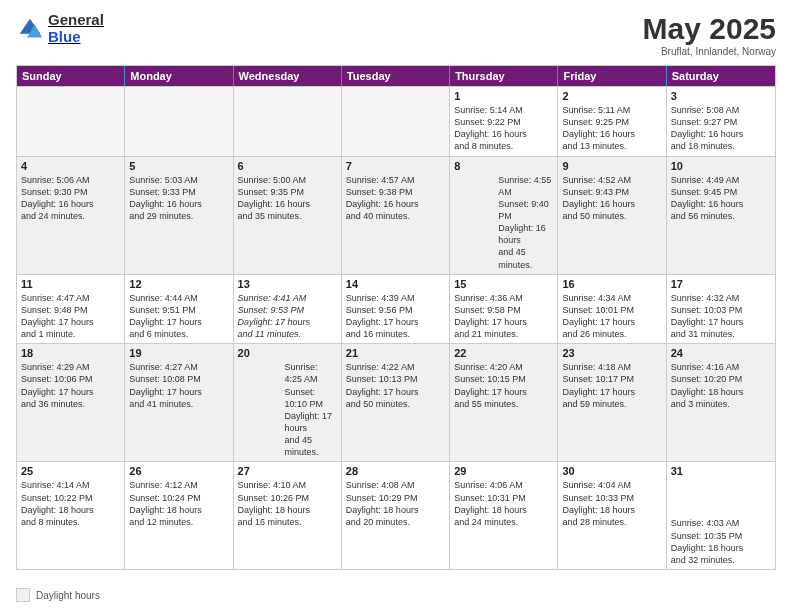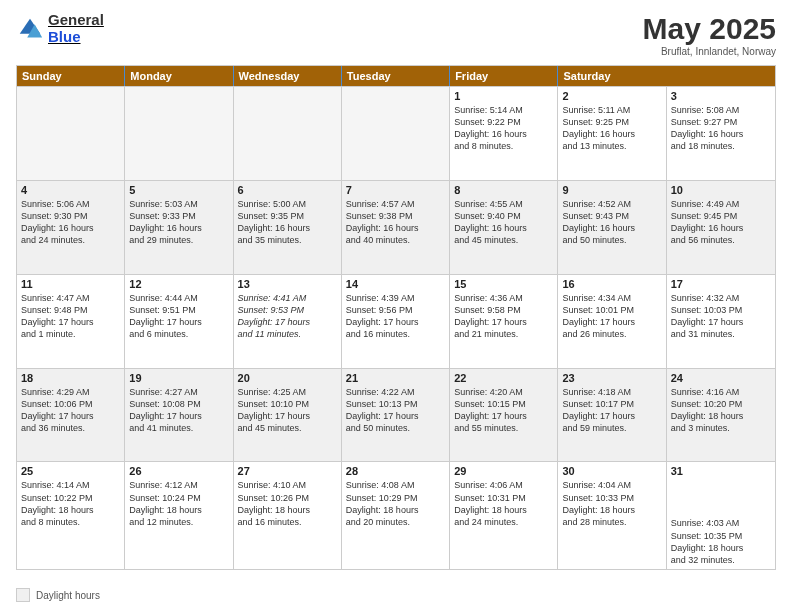--- a/index.html
+++ b/index.html
@@ -62,21 +62,21 @@
     }
     .calendar {
       flex: 1;
       display: flex;
       flex-direction: column;
       border: 1px solid #ccc;
     }
     .cal-header {
       display: grid;
       grid-template-columns: repeat(7, 1fr);
-      background: #a16207;
+      background: #701a75;
     }
     .cal-header-cell {
       color: #fff;
       font-size: 11px;
       font-weight: bold;
       padding: 4px 5px;
       text-align: left;
       border-right: 1px solid #4a8ad0;
     }
     .cal-header-cell:last-child { border-right: none; }
@@ -149,20 +149,21 @@
       <div class="title-location">Bruflat, Innlandet, Norway</div>
     </div>
   </div>
 
   <div class="calendar">
     <div class="cal-header">
     <div class="cal-header-cell">Sunday</div>
         <div class="cal-header-cell">Monday</div>
         <div class="cal-header-cell">Wednesday</div>
         <div class="cal-header-cell">Tuesday</div>
+        <div class="cal-header-cell">Thursday</div>
         <div class="cal-header-cell">Friday</div>
         <div class="cal-header-cell">Saturday</div>
       </div>
     <div class="cal-body">
     <div class="cal-row">
           <div class="cal-cell empty"></div>
           <div class="cal-cell empty"></div>
           <div class="cal-cell empty"></div>
           <div class="cal-cell empty"></div>
           <div class="cal-cell">
@@ -211,21 +212,21 @@
           </div>
           <div class="cal-cell alt">
             <div class="day-num">7</div>
             <div class="day-info" style="white-space: pre-line;">Sunrise: 4:57 AM
 Sunset: 9:38 PM
 Daylight: 16 hours
 and 40 minutes.</div>
           </div>
           <div class="cal-cell alt">
             <div class="day-num">8</div>
-            <div class="day-info" style="white-space: pre-line;">Sunrise: 4:55 AM
+            <div class="day-info" style="white-space: pre-line; margin-left: 44px;">Sunrise: 4:55 AM
 Sunset: 9:40 PM
 Daylight: 16 hours
 and 45 minutes.</div>
           </div>
           <div class="cal-cell alt">
             <div class="day-num">9</div>
             <div class="day-info" style="white-space: pre-line;">Sunrise: 4:52 AM
 Sunset: 9:43 PM
 Daylight: 16 hours
 and 50 minutes.</div>
@@ -299,21 +300,21 @@
           </div>
           <div class="cal-cell alt">
             <div class="day-num">19</div>
             <div class="day-info" style="white-space: pre-line;">Sunrise: 4:27 AM
 Sunset: 10:08 PM
 Daylight: 17 hours
 and 41 minutes.</div>
           </div>
           <div class="cal-cell alt">
             <div class="day-num">20</div>
-            <div class="day-info" style="white-space: pre-line;">Sunrise: 4:25 AM
+            <div class="day-info" style="white-space: pre-line; margin-left: 47px;">Sunrise: 4:25 AM
 Sunset: 10:10 PM
 Daylight: 17 hours
 and 45 minutes.</div>
           </div>
           <div class="cal-cell alt">
             <div class="day-num">21</div>
             <div class="day-info" style="white-space: pre-line;">Sunrise: 4:22 AM
 Sunset: 10:13 PM
 Daylight: 17 hours
 and 50 minutes.</div>

